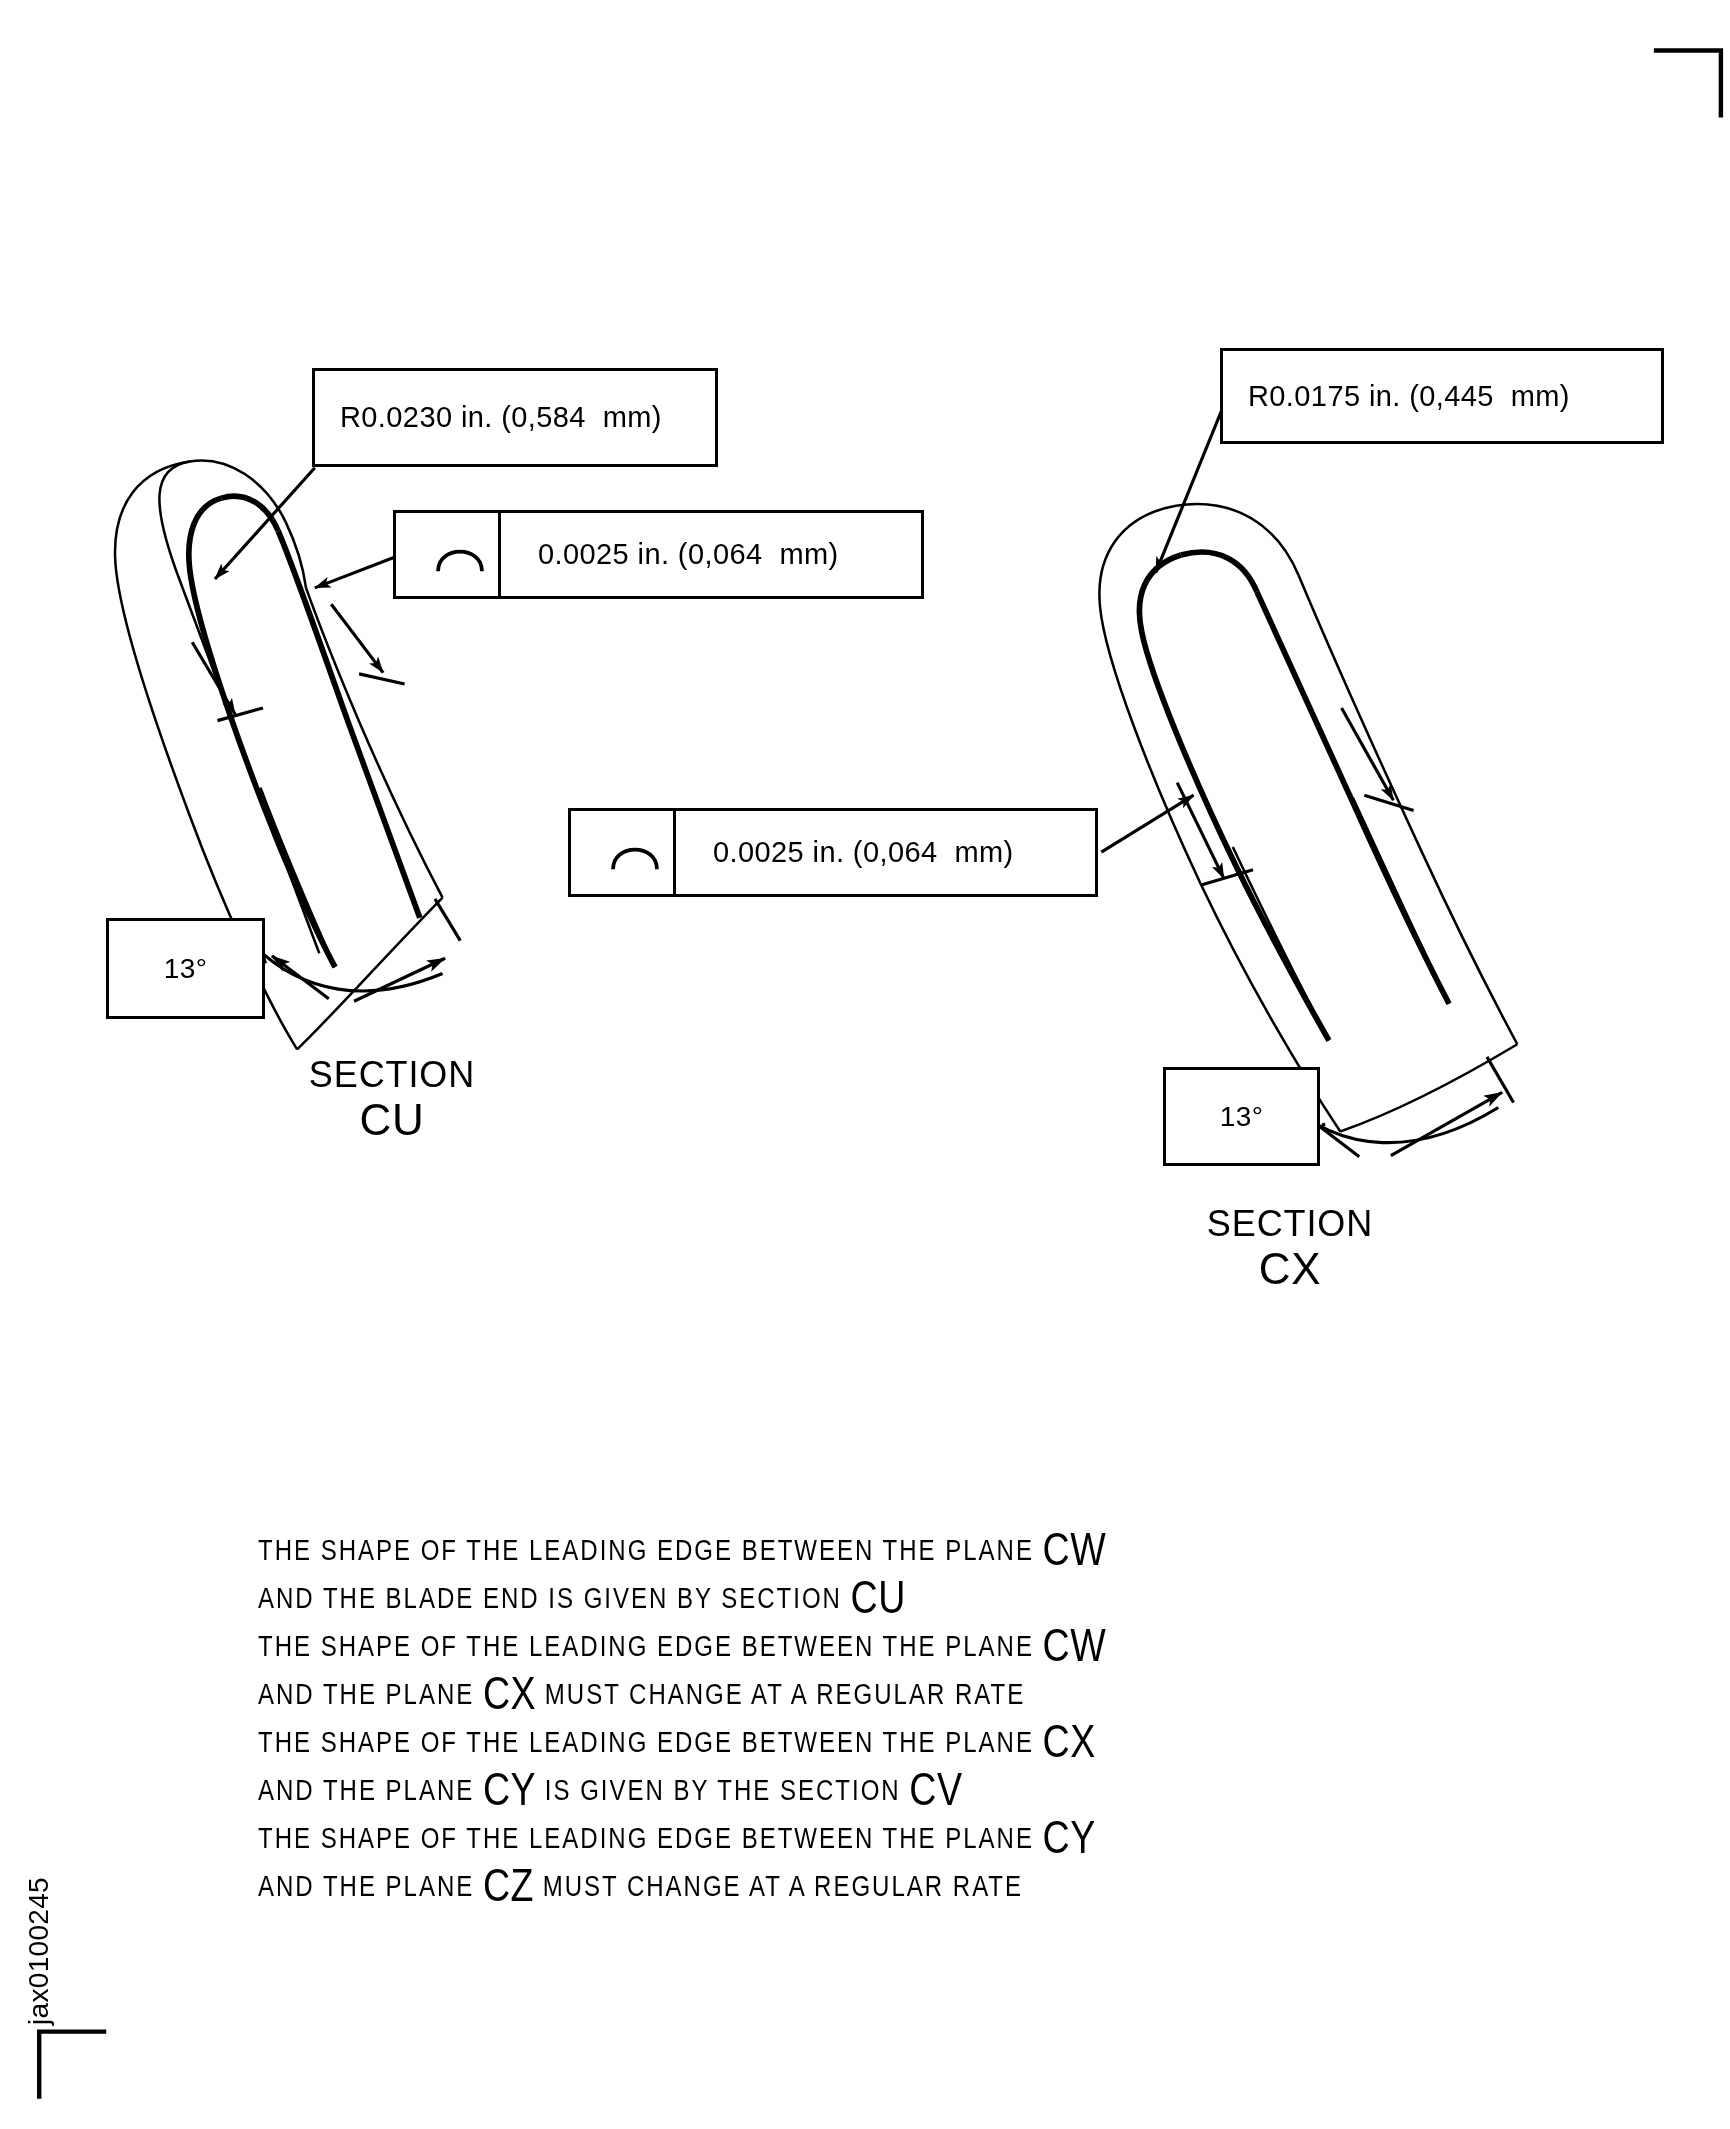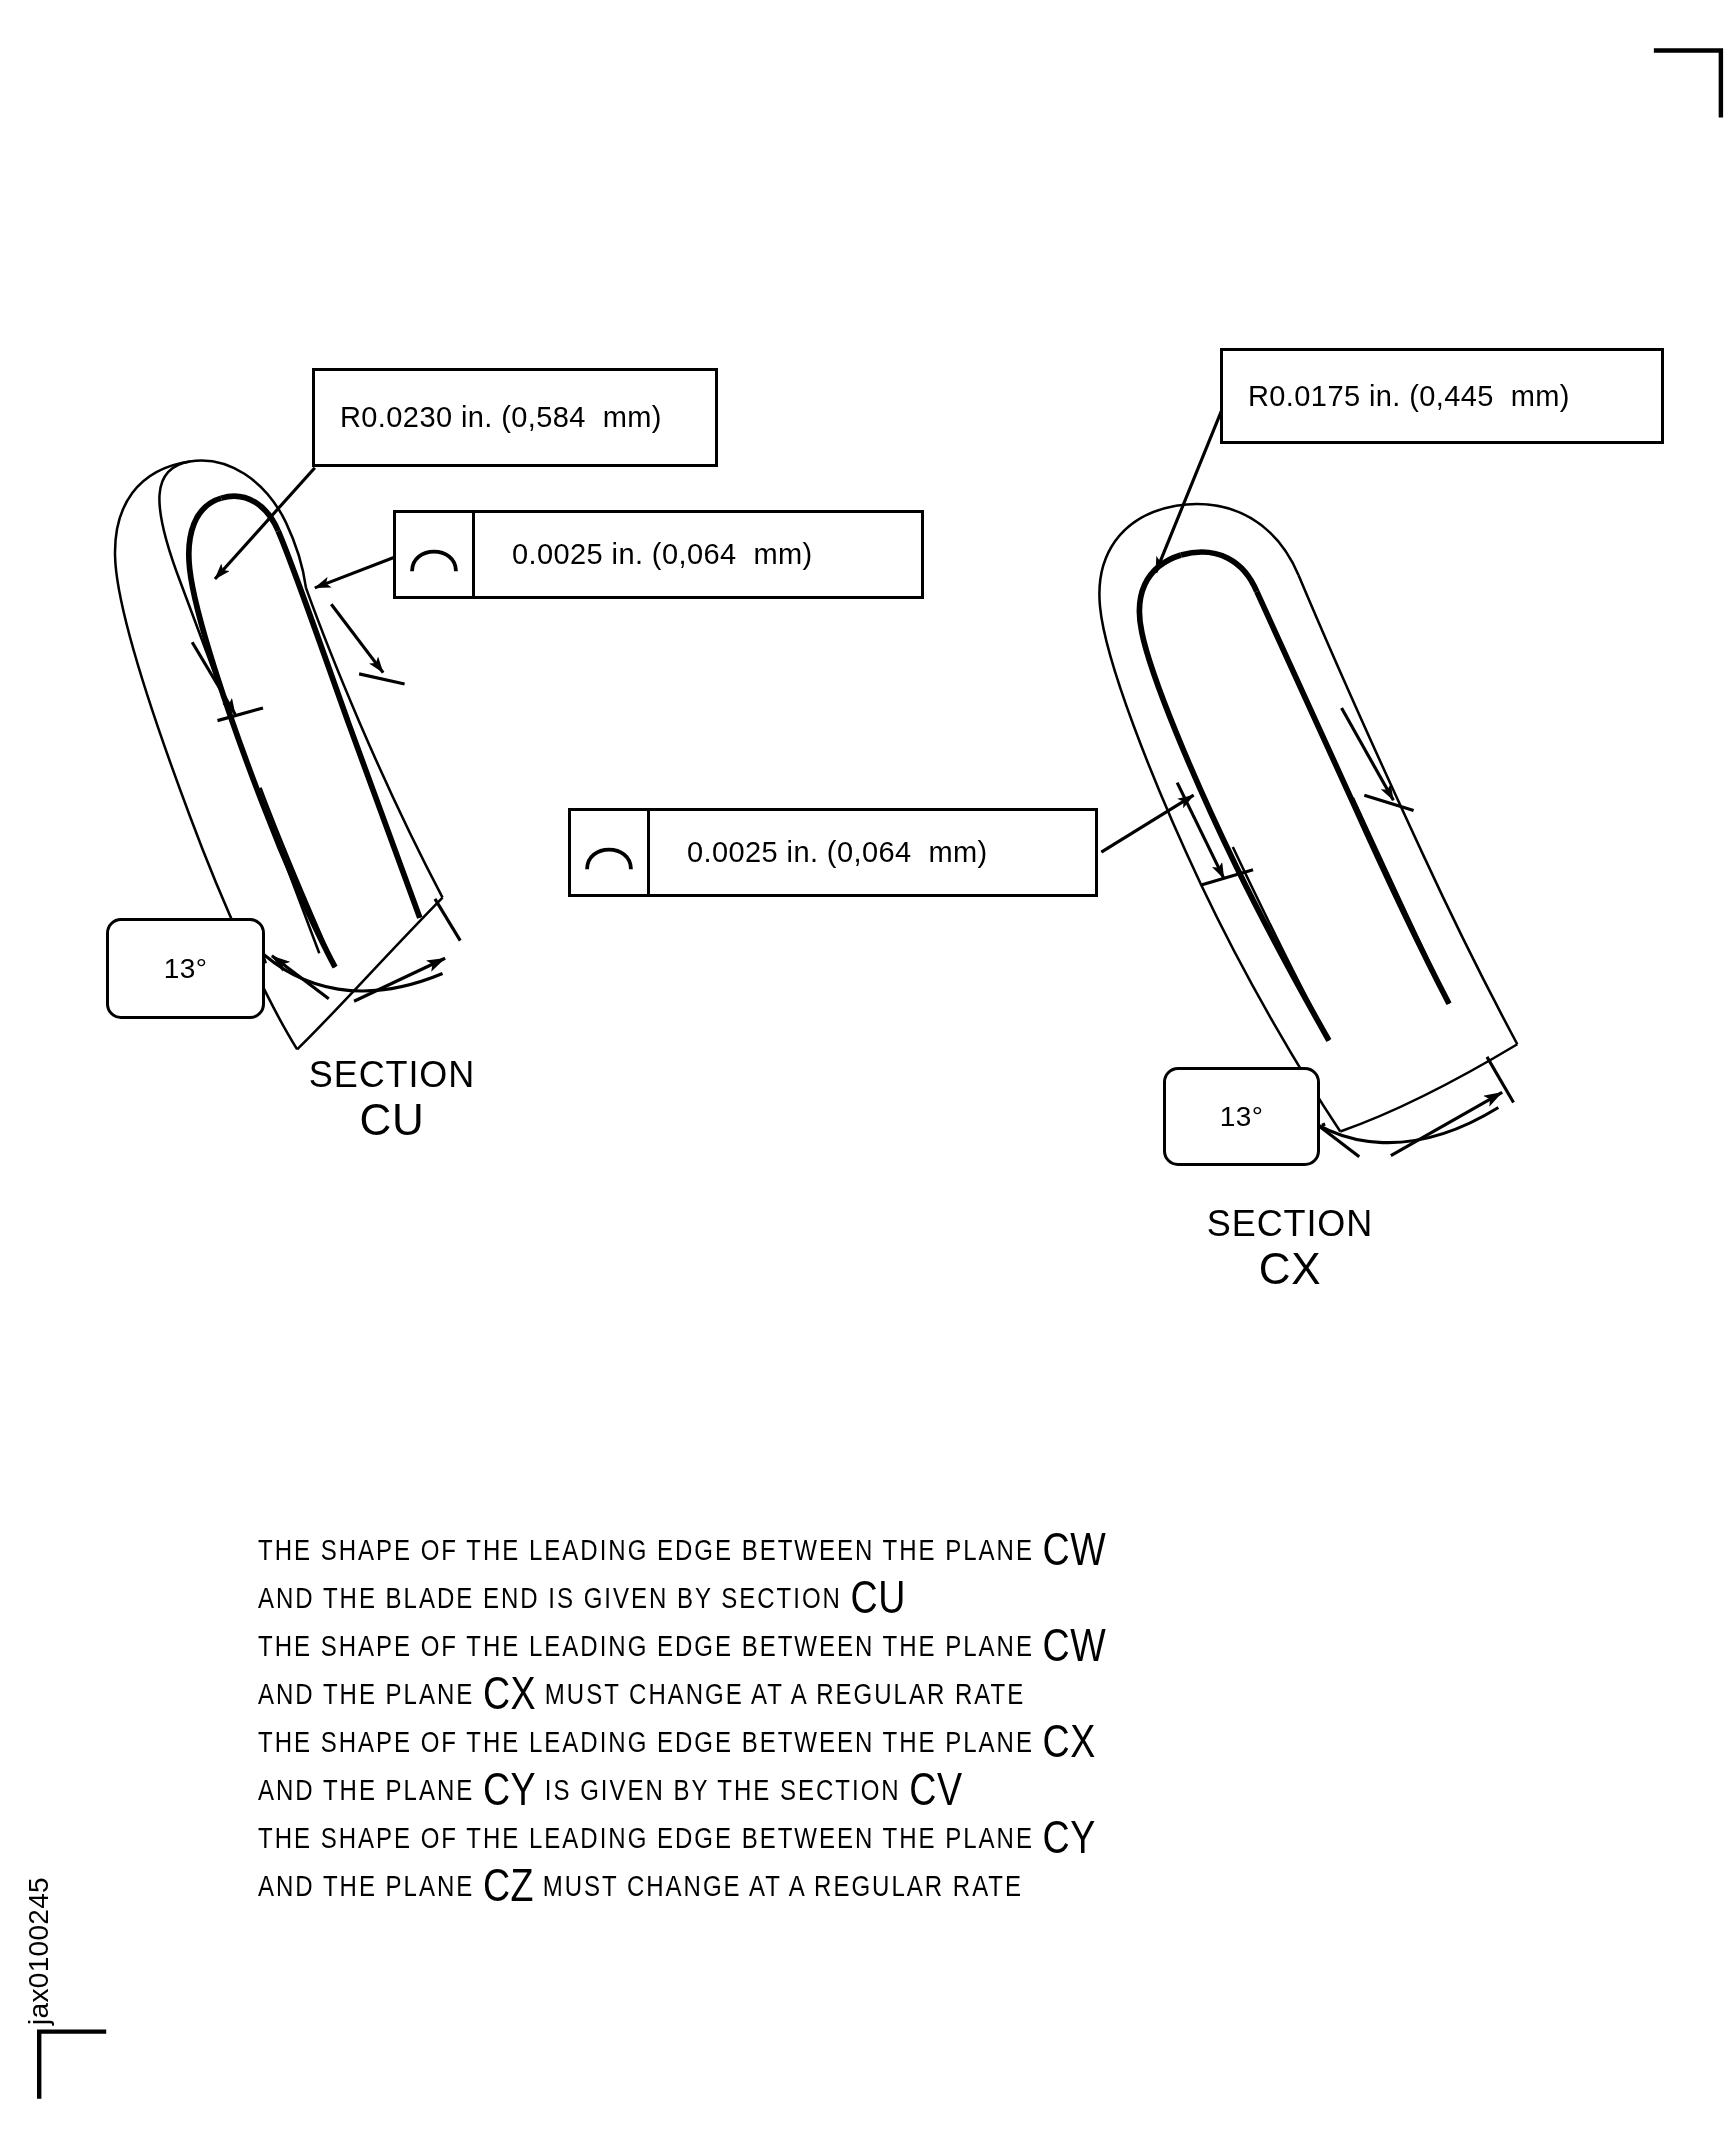--- a/index.html
+++ b/index.html
@@ -16,25 +16,25 @@
   .callout{
     position:absolute;box-sizing:border-box;
     border:3.2px solid #000;background:#fff;
     display:flex;align-items:center;
   }
   .callout .txt{
     font-size:29px;letter-spacing:0.4px;white-space:pre;
     font-family:"Liberation Sans","DejaVu Sans",sans-serif;
   }
   .callout.pad{padding-left:25px;}
-  .callout.center{justify-content:center;border-radius:15px;}
+  .callout.center{justify-content:center;}
   .callout.center .txt{font-size:28px;}
 
   
-  .fcf{display:flex;align-items:stretch;}
+  .fcf{display:flex;align-items:stretch;padding-left:26px;}
   .fcf .symcell{
     width:76px;flex:0 0 76px;border-right:3.2px solid #000;
     display:flex;align-items:center;justify-content:center;
   }
   .fcf .valcell{
     flex:1 1 auto;display:flex;align-items:center;padding-left:37px;
   }
 
   
   .sectitle{position:absolute;text-align:center;line-height:1.0;}

